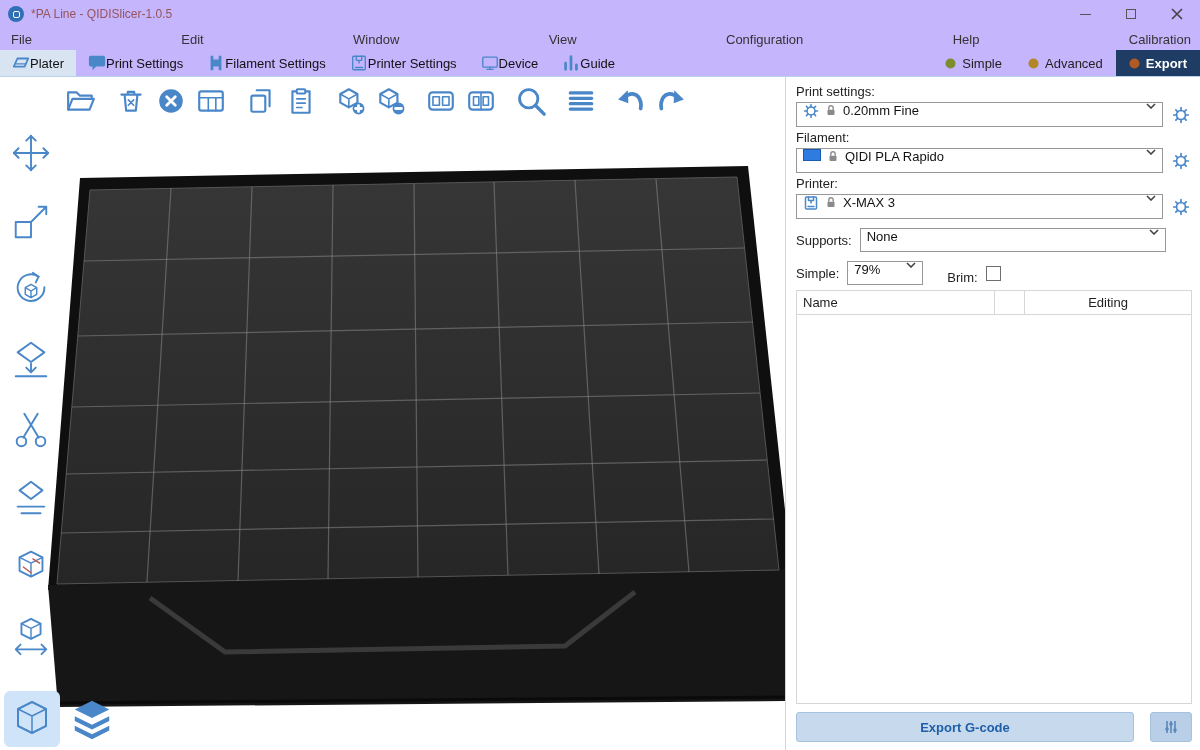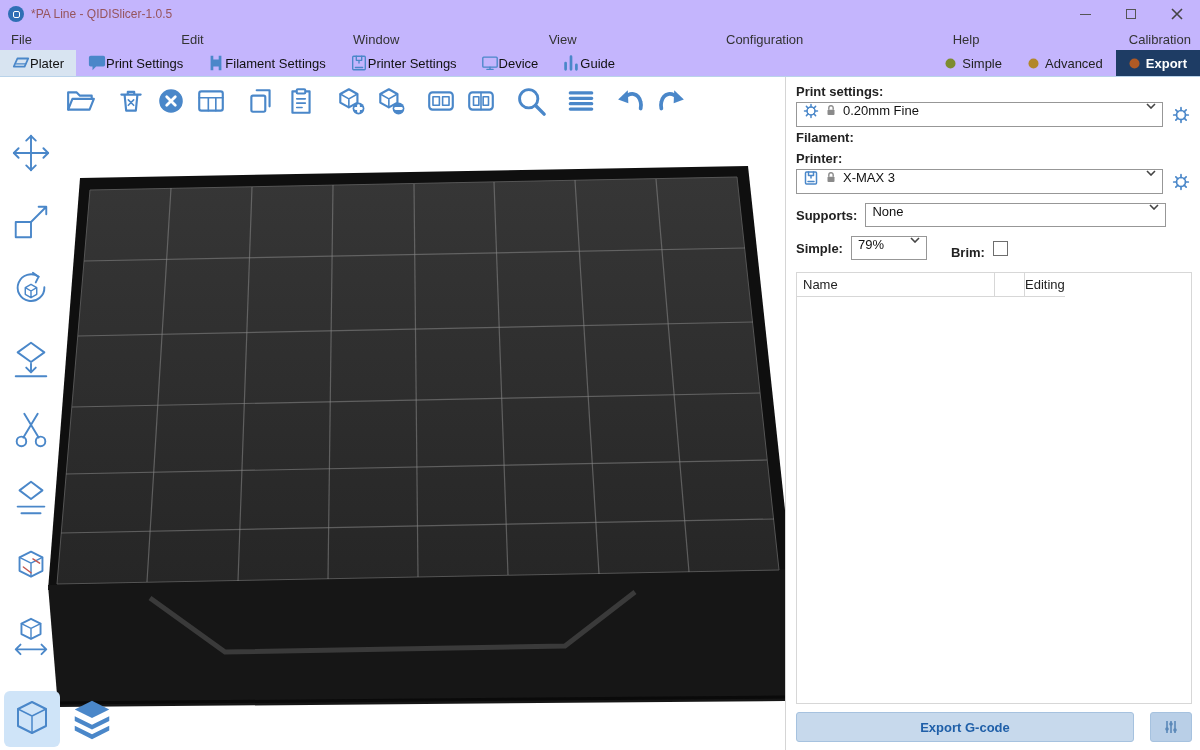--- a/index.html
+++ b/index.html
@@ -55,32 +55,32 @@
   .ic .thin { stroke-width:1.5; }
   .ic .sw3 { stroke-width:3; }
   .ic .red { stroke:#c4574e; }
   .gic * { stroke:#8a8a8a; fill:none; stroke-width:1.6; }
   .gic .gf { fill:#8a8a8a; stroke:none; }
   .dk * { stroke:#444; fill:none; stroke-width:1.6; }
 
   
   .sidebar { width:414px; display:flex; flex-direction:column; background:#fff;
     padding:4px 8px 8px 10px; min-height:0; }
-  .sb-label { font-size:13px; color:#222; margin:3px 0 3px;font-weight:bold; }
+  .sb-label { font-size:13px; color:#222; margin:3px 0 3px; }
   .combo-row { display:flex; align-items:center; gap:7px; }
   .combo { flex:1; height:25px; border:1px solid #979797; background:#fff; display:flex;
     align-items:flex-start; gap:5px; padding:0 6px 0 6px; font-size:13px; color:#111; }
   .combo-text { flex:1; white-space:nowrap; overflow:hidden; }
   .swatch { width:18px; height:12px; background:#2e7ce0; border:1px solid #1b5cb0; flex:0 0 auto; }
   .gear-btn { width:22px; height:22px; display:flex; align-items:center; justify-content:center; }
   .row-inline { display:flex; align-items:center; margin-top:9px; gap:8px; }
   .combo.small { flex:0 0 auto; }
   .checkbox { width:15px; height:15px; border:1px solid #6e6e6e; background:#fff; display:inline-block; }
 
-  .objlist { margin-top:12px; border:1px solid #d7d7d7; flex:1; display:flex; min-height:0; }
+  .objlist { margin-top:5px; border:1px solid #d7d7d7; flex:1; display:flex; flex-direction:column; min-height:0; }
   .objlist-header { display:flex; height:24px; border-bottom:1px solid #d7d7d7; font-size:13px;
     color:#222; align-items:center; flex:0 0 auto; }
   .col-name { width:198px; padding-left:6px; border-right:1px solid #d7d7d7; height:100%;
     display:flex; align-items:center; }
   .col-mid { width:30px; border-right:1px solid #d7d7d7; height:100%; }
   .col-editing { flex:1; text-align:center; }
   .objlist-body { flex:1; background:#fff; }
 
   .export-row { display:flex; gap:16px; margin-top:8px; flex:0 0 auto; }
   .export-btn { flex:1; height:30px; background:#c7d9ec; border:1px solid #a6c2df; border-radius:3px;
@@ -428,20 +428,39 @@
         </div>
         <div class="gear-btn">
           <svg class="ic" width="18" height="18" viewBox="0 0 16 16">
             <circle cx="8" cy="8" r="4" class="thin"></circle>
             <path class="thin" d="M8 1.5 V4 M8 12 V14.5 M1.5 8 H4 M12 8 H14.5 M3.4 3.4 L5.2 5.2 M10.8 10.8 L12.6 12.6 M12.6 3.4 L10.8 5.2 M5.2 10.8 L3.4 12.6"></path>
             </svg>
         </div>
       </div>
 
       <div class="sb-label">Filament:</div>
+      <div class="combo-row">
+        <div class="combo">
+          <span class="swatch"></span>
+          <svg class="gic" width="14" height="15" viewBox="0 0 16 16">
+            <rect x="4" y="7" width="8" height="6" rx="1" class="gf"></rect>
+              <path d="M5.5 7 V5 a2.5 2.5 0 0 1 5 0 V7"></path>
+            </svg>
+          <span class="combo-text">QIDI PLA Rapido</span>
+          <svg class="dk" width="10" height="6" viewBox="0 0 10 6">
+              <path d="M1 1 L5 5 L9 1"></path>
+            </svg>
+        </div>
+        <div class="gear-btn">
+          <svg class="ic" width="18" height="18" viewBox="0 0 16 16">
+            <circle cx="8" cy="8" r="4" class="thin"></circle>
+            <path class="thin" d="M8 1.5 V4 M8 12 V14.5 M1.5 8 H4 M12 8 H14.5 M3.4 3.4 L5.2 5.2 M10.8 10.8 L12.6 12.6 M12.6 3.4 L10.8 5.2 M5.2 10.8 L3.4 12.6"></path>
+            </svg>
+        </div>
+      </div>
 
       <div class="sb-label">Printer:</div>
       <div class="combo-row">
         <div class="combo">
           <svg class="ic" width="16" height="16" viewBox="0 0 16 16">
             <rect x="2.5" y="2" width="11" height="12" rx="1" class="thin"></rect>
             <path class="thin" d="M5.5 2 v3.5 h5 V2 M8 5.5 v2.5 M5 11.5 h6"></path>
             </svg>
           <svg class="gic" width="14" height="15" viewBox="0 0 16 16">
             <rect x="4" y="7" width="8" height="6" rx="1" class="gf"></rect>

